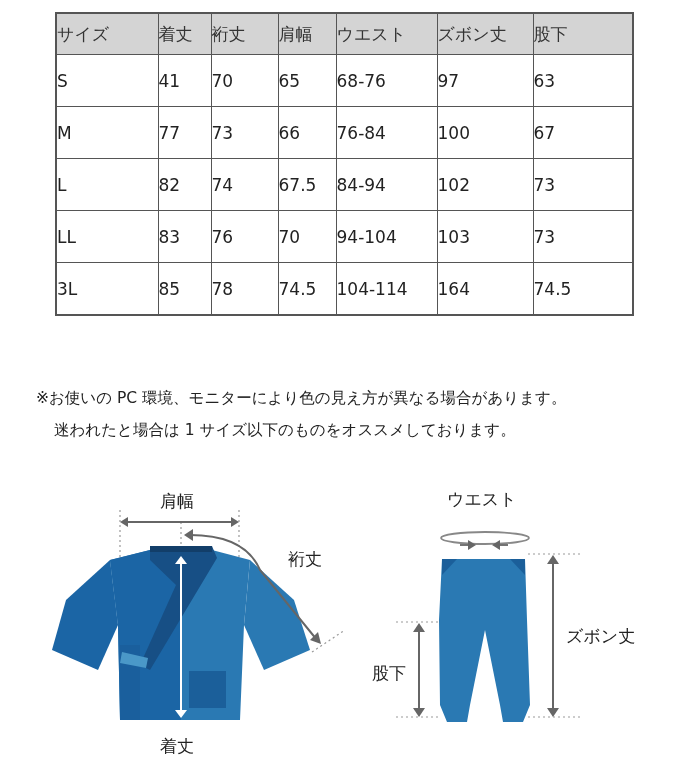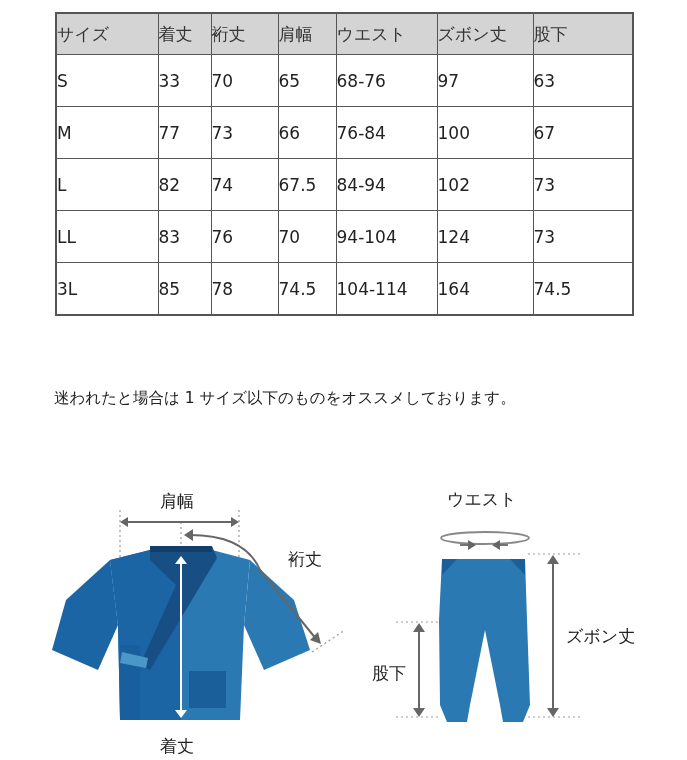--- a/index.html
+++ b/index.html
@@ -36,21 +36,21 @@
       <th>裄丈</th>
       <th>肩幅</th>
       <th>ウエスト</th>
       <th>ズボン丈</th>
       <th>股下</th>
     </tr>
   </thead>
   <tbody>
     <tr>
       <td>S</td>
-      <td>33</td>
+      <td>41</td>
       <td>70</td>
       <td>65</td>
       <td>68-76</td>
       <td>97</td>
       <td>63</td>
     </tr>
     <tr>
       <td>M</td>
       <td>77</td>
       <td>73</td>
@@ -67,36 +67,37 @@
       <td>84-94</td>
       <td>102</td>
       <td>73</td>
     </tr>
     <tr>
       <td>LL</td>
       <td>83</td>
       <td>76</td>
       <td>70</td>
       <td>94-104</td>
-      <td>124</td>
+      <td>103</td>
       <td>73</td>
     </tr>
     <tr>
       <td>3L</td>
       <td>85</td>
       <td>78</td>
       <td>74.5</td>
       <td>104-114</td>
       <td>164</td>
       <td>74.5</td>
     </tr>
   </tbody>
 </table>
 
 <div class="notes">
+  <div>※お使いの PC 環境、モニターにより色の見え方が異なる場合があります。</div>
   <div class="indent">迷われたと場合は 1 サイズ以下のものをオススメしております。</div>
 </div>
 
 <div class="diagram" style="left:0;top:480px;width:360px;height:280px;">
   <span class="lbl" style="left:160px;top:10px;">肩幅</span>
   <span class="lbl" style="left:288px;top:68px;">裄丈</span>
   <span class="lbl" style="left:160px;top:255px;">着丈</span>
   <svg width="360" height="280" style="position:absolute;left:0;top:0;">
 
     <g stroke="#999" stroke-width="1.2" stroke-dasharray="2,3">

